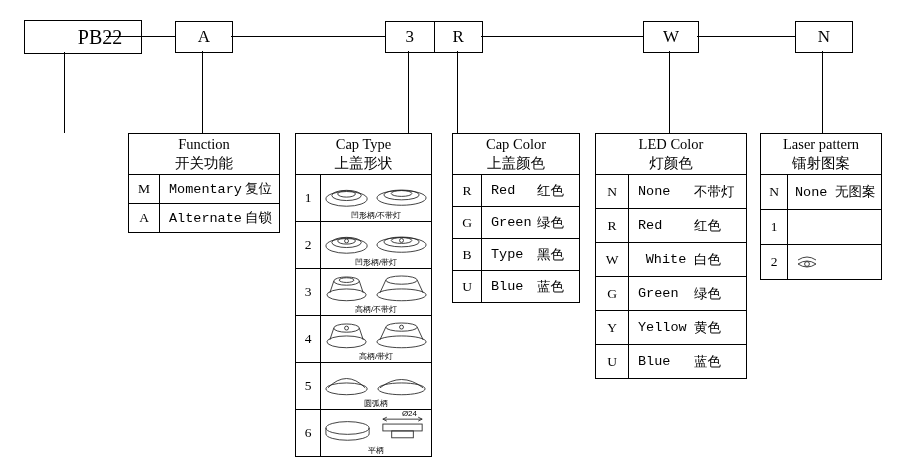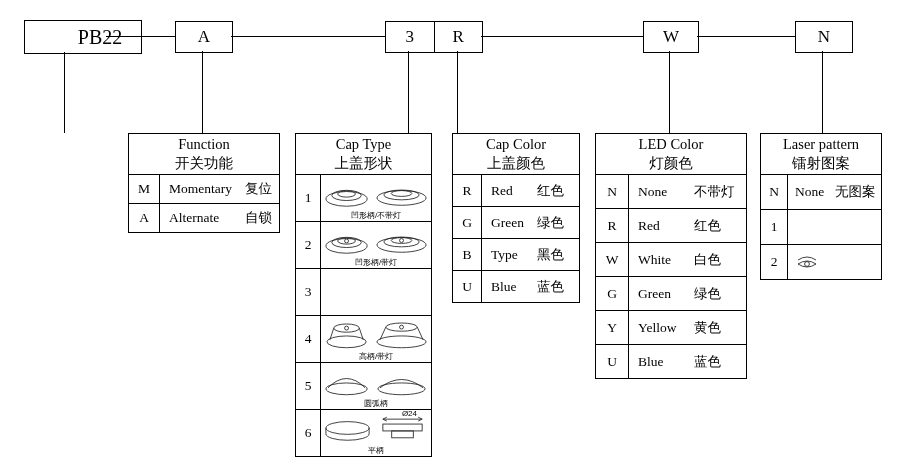--- a/index.html
+++ b/index.html
@@ -20,21 +20,21 @@
   .hline{height:1px;}
   .vline{width:1px;}
   .tbl{position:absolute;border:1px solid #000;background:#fff;display:flex;flex-direction:column;}
   .t-head{
     border-bottom:1px solid #000;display:flex;flex-direction:column;
     align-items:center;justify-content:center;font-size:14.5px;line-height:1.3;
   }
   .t-row{display:flex;align-items:stretch;border-bottom:1px solid #000;font-size:13.5px;}
   .t-row:last-child{border-bottom:none;}
   .code{border-right:1px solid #000;display:flex;align-items:center;justify-content:center;flex:none;}
-  .desc{flex:1;display:flex;align-items:center;padding-left:9px;}
+  .desc{flex:1;display:flex;align-items:center;padding-left:9px;font-family:Liberation Mono, monospace;}
   .desc .en{display:inline-block;}
   .desc .zh{display:inline-block;}
   .model-box{
     position:absolute;border:1px solid #000;background:#fff;display:flex;flex-direction:column;
     align-items:center;justify-content:center;font-size:14.5px;line-height:1.35;
   }
   .drawcell{flex:1;position:relative;}
   .drawcell svg{display:block;margin:0 auto;}
   .cap-caption{
     position:absolute;left:0;right:0;bottom:1px;text-align:center;
@@ -127,20 +127,34 @@
           <ellipse class="ln" cx="81" cy="20" rx="18" ry="5"></ellipse>
           <ellipse class="ln" cx="81" cy="18.5" rx="10.5" ry="3"></ellipse>
           <circle class="ln" cx="81" cy="18.5" r="2"></circle>
         </svg>
         <div class="cap-caption">凹形柄/带灯</div>
       </div>
     </div>
 
     <div class="t-row" style="height:46px;">
       <div class="code" style="width:24px;">3</div>
+      <div class="drawcell">
+        <svg width="108" height="34" viewBox="0 0 110 34">
+          <ellipse class="ln" cx="25" cy="26" rx="20" ry="6"></ellipse>
+          <line class="ln" x1="8" y1="24" x2="12" y2="12"></line>
+          <line class="ln" x1="42" y1="24" x2="38" y2="12"></line>
+          <ellipse class="ln" cx="25" cy="12" rx="13" ry="4.2"></ellipse>
+          <ellipse class="ln" cx="25" cy="11" rx="7.5" ry="2.4"></ellipse>
+          <ellipse class="ln" cx="81" cy="26" rx="25" ry="6"></ellipse>
+          <line class="ln" x1="59" y1="24" x2="65" y2="11"></line>
+          <line class="ln" x1="103" y1="24" x2="97" y2="11"></line>
+          <ellipse class="ln" cx="81" cy="11" rx="16" ry="4.2"></ellipse>
+        </svg>
+        <div class="cap-caption">高柄/不带灯</div>
+      </div>
     </div>
 
     <div class="t-row" style="height:46px;">
       <div class="code" style="width:24px;">4</div>
       <div class="drawcell">
         <svg width="108" height="34" viewBox="0 0 110 34">
           <ellipse class="ln" cx="25" cy="26" rx="20" ry="6"></ellipse>
           <line class="ln" x1="8" y1="24" x2="12" y2="12"></line>
           <line class="ln" x1="42" y1="24" x2="38" y2="12"></line>
           <ellipse class="ln" cx="25" cy="12" rx="13" ry="4.2"></ellipse>
@@ -235,21 +249,21 @@
     <div class="t-row" style="height:33px;">
       <div class="code" style="width:32px;">R</div>
       <div class="desc">
         <span class="en" style="width:56px;">Red</span>
         <span class="zh">红色</span>
       </div>
     </div>
     <div class="t-row" style="height:33px;">
       <div class="code" style="width:32px;">W</div>
       <div class="desc">
-        <span class="en" style="width:56px;">White</span>
+        <span class="en" style="width:56px;text-align:center;">White</span>
         <span class="zh">白色</span>
       </div>
     </div>
     <div class="t-row" style="height:33px;">
       <div class="code" style="width:32px;">G</div>
       <div class="desc">
         <span class="en" style="width:56px;">Green</span>
         <span class="zh">绿色</span>
       </div>
     </div>

